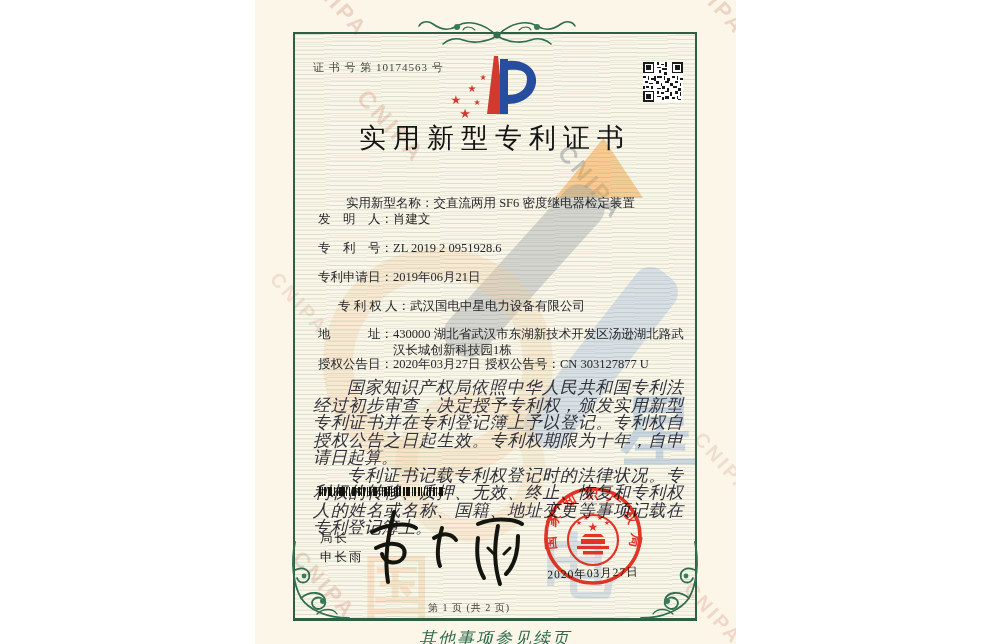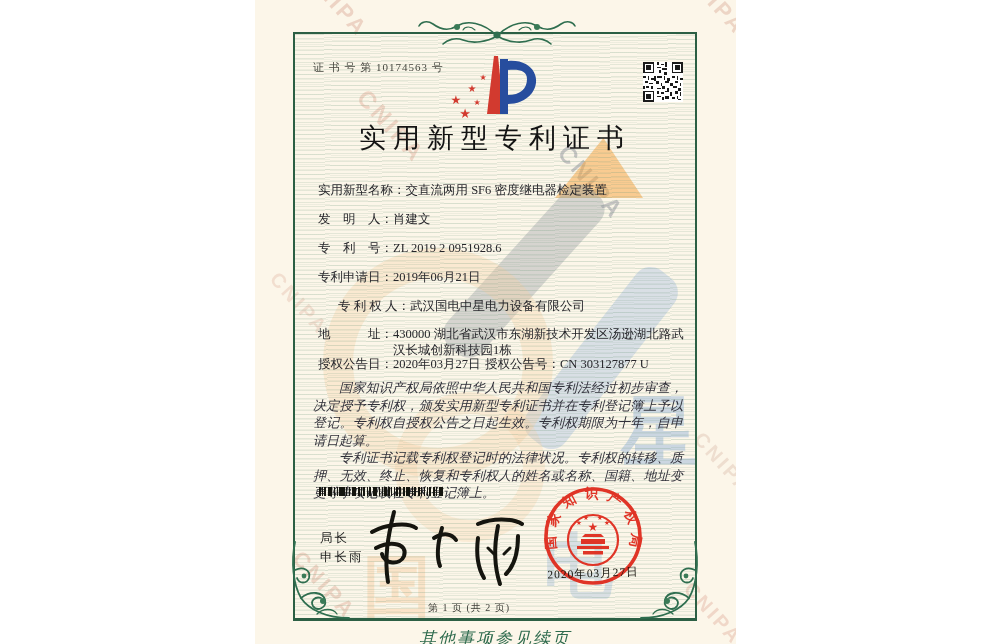--- a/index.html
+++ b/index.html
@@ -29,21 +29,21 @@
   .certno{position:absolute;left:58px;top:60px;font-size:11px;letter-spacing:1px;color:#45463f;}
   .title{position:absolute;left:40px;top:120px;width:400px;text-align:center;
          font-size:27px;font-weight:normal;letter-spacing:7px;color:#141414;}
   .fields{position:absolute;left:63px;top:182px;width:360px;font-size:12.5px;color:#2b2b30;}
   .frow{position:absolute;left:0;white-space:nowrap;}
   .frow .lab{color:#26262b;}
   .frow .val{color:#26262b;}
   .frow-addr .val{display:inline-block;white-space:normal;width:292px;
                   vertical-align:top;line-height:16px;}
   .grant2{position:absolute;left:167px;top:0;}
-  .legal{position:absolute;left:58px;top:379px;width:370px;font-size:13px;
+  .legal{position:absolute;left:58px;top:379px;width:370px;font-size:17px;
          line-height:17.5px;color:#30303a;font-style:italic;text-align:justify;}
   .legal p{margin:0;text-indent:2em;}
   .barcode{position:absolute;left:64px;top:487px;width:125px;height:9px;
            background-image:
              repeating-linear-gradient(90deg,#15150f 0 1px,transparent 1px 3px),
              repeating-linear-gradient(90deg,#15150f 0 1px,transparent 1px 5px),
              repeating-linear-gradient(90deg,#15150f 0 2px,transparent 2px 11px);}
   .signer{position:absolute;left:65px;font-size:12.5px;color:#1d1d1d;letter-spacing:2px;
           font-family:"Liberation Sans","DejaVu Sans",sans-serif;}
   .sig{position:absolute;left:95px;top:498px;}
@@ -190,21 +190,21 @@
             <rect x="14" y="21" width="2" height="2"></rect>
           <rect x="18" y="22" width="2" height="1"></rect>
             <rect x="21" y="21" width="1" height="2"></rect>
             <rect x="22" y="23" width="2" height="1"></rect>
         </g>
       </svg>
 
       <div class="title">实用新型专利证书</div>
 
       <div class="fields">
-        <div class="frow" style="top:0;">
+        <div class="frow" style="top:13px;margin-left:28px;">
           <span class="lab">实用新型名称：</span><span class="val">交直流两用 SF6 密度继电器检定装置</span>
         </div>
         <div class="frow" style="top:29px;">
           <span class="lab">发　明　人：</span><span class="val">肖建文</span>
         </div>
         <div class="frow" style="top:58px;">
           <span class="lab">专　利　号：</span><span class="val">ZL 2019 2 0951928.6</span>
         </div>
         <div class="frow" style="top:87px;">
           <span class="lab">专利申请日：</span><span class="val">2019年06月21日</span>

